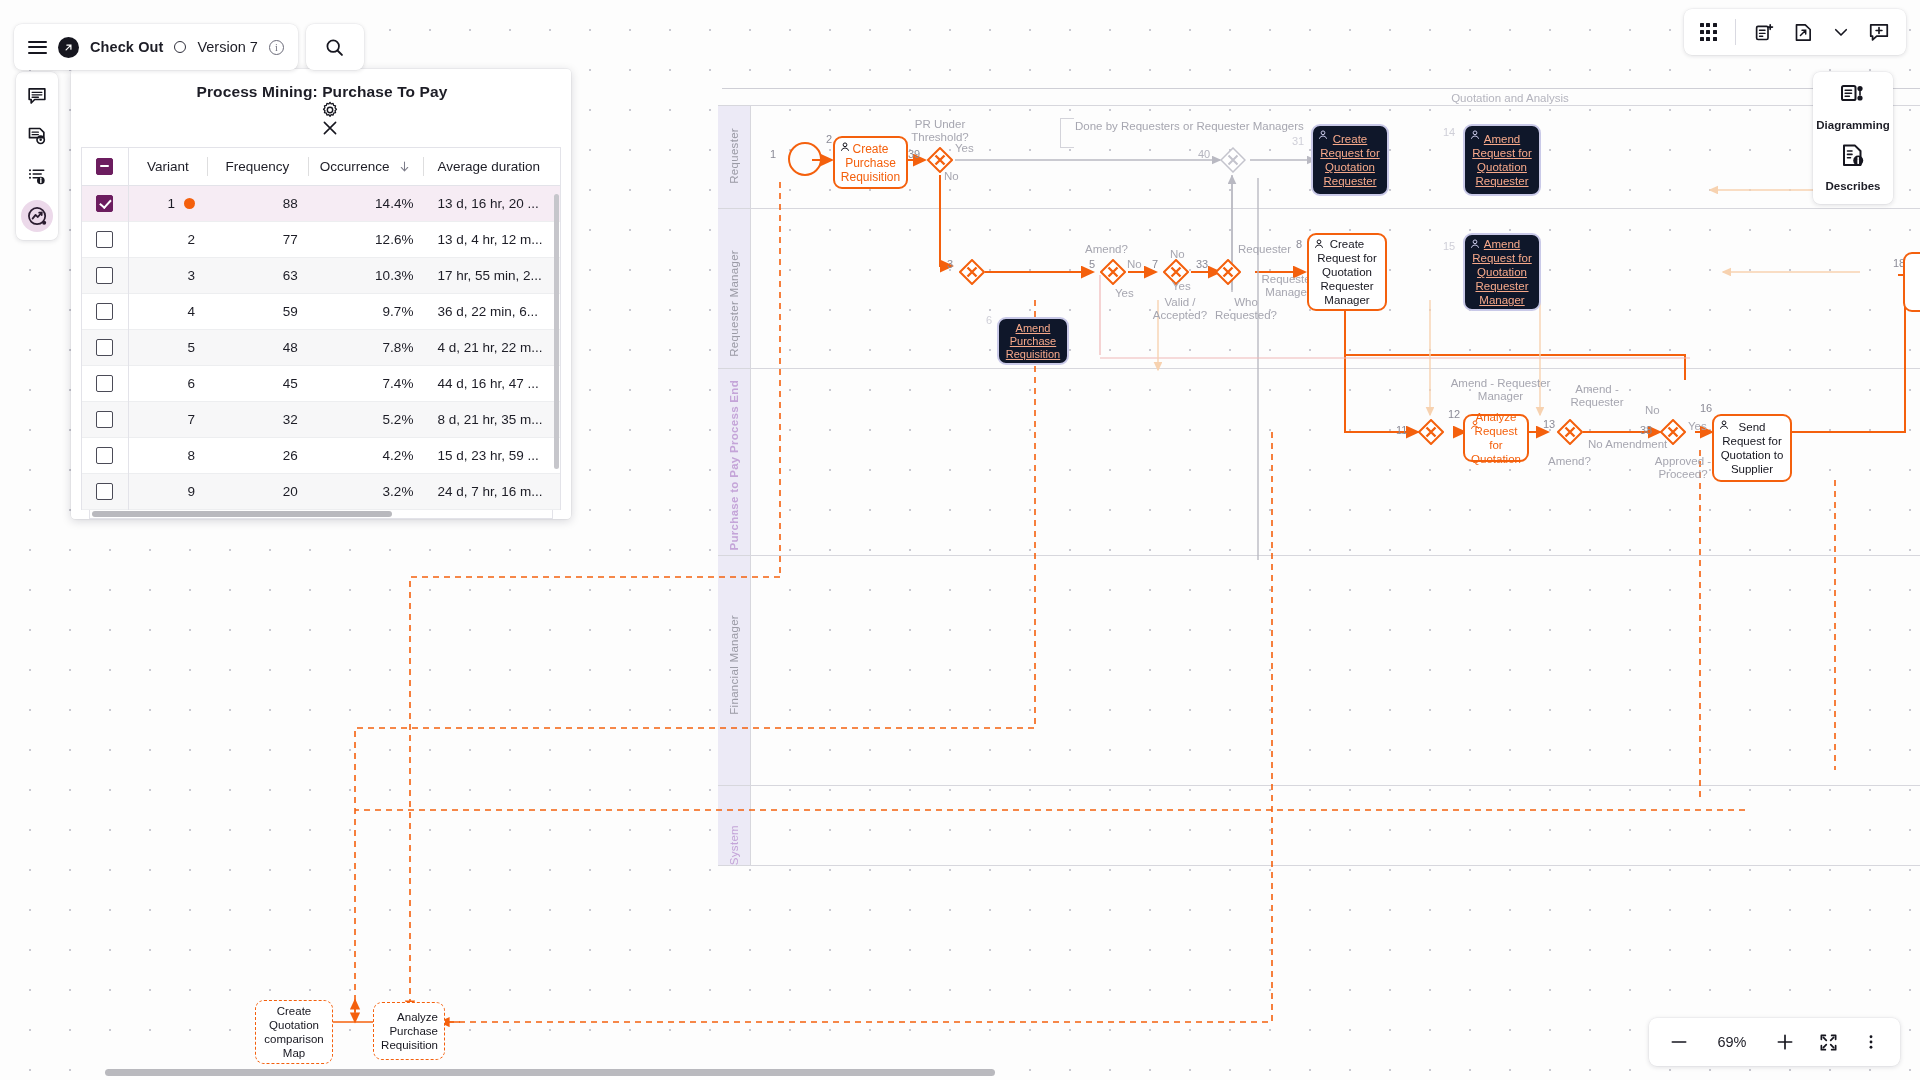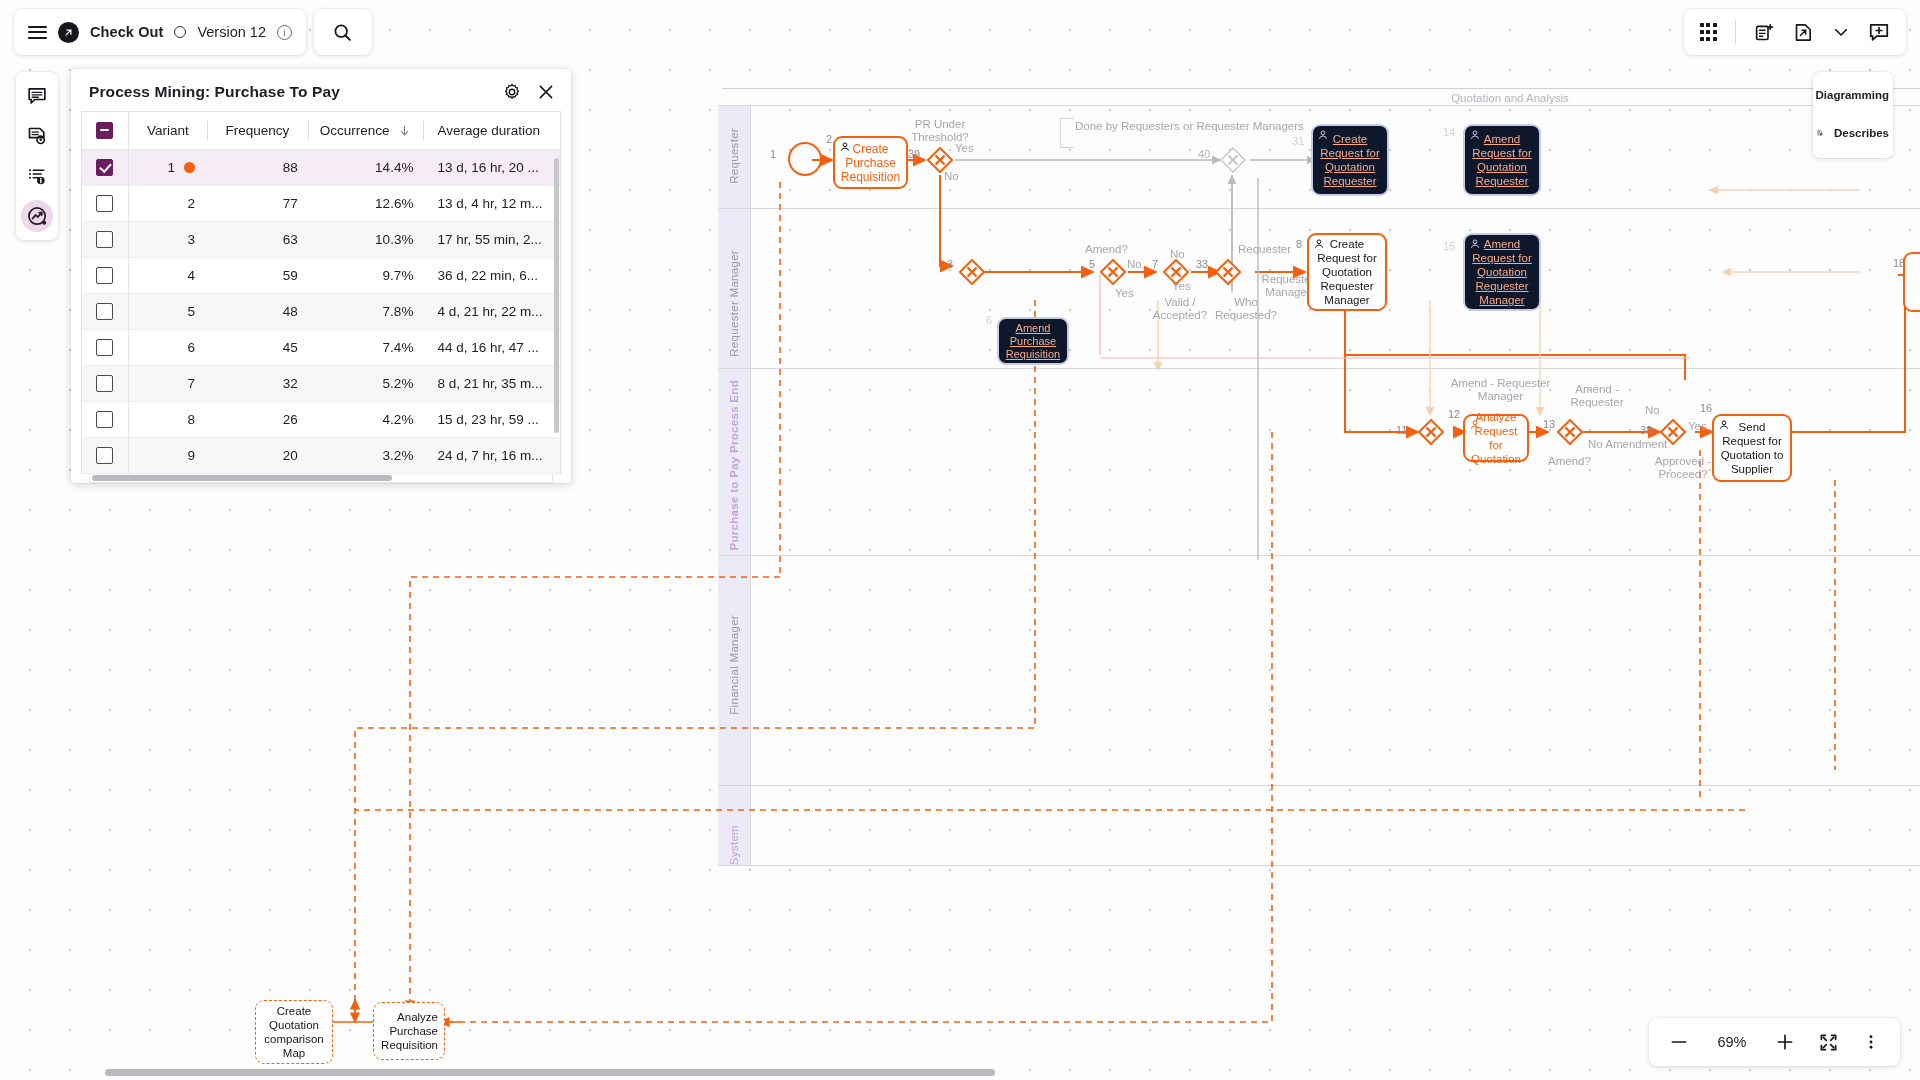--- a/index.html
+++ b/index.html
@@ -14,21 +14,21 @@
   #canvas {
     position:absolute; inset:0;
     background-color:#fdfdfd;
     background-image: radial-gradient(#c9c9d2 1px, transparent 1.1px);
     background-size: 40px 40px;
     background-position: 10px 10px;
   }
 
   
   #topbar {
-    position:absolute; left:14px; top:9px;
+    position:absolute; left:14px; top:24px;
     display:flex; gap:8px; z-index:40;
   }
   .tb-group {
     background:#fff; border-radius:8px;
     box-shadow:0 1px 4px rgba(20,20,40,.13), 0 0 0 .5px rgba(20,20,40,.05);
     display:flex; align-items:center; height:46px; padding:0 14px; gap:11px;
   }
   .tb-group.square { padding:0; width:58px; justify-content:center; }
   .hamburger { display:flex; flex-direction:column; gap:3.5px; cursor:pointer; }
   .hamburger i { display:block; width:19px; height:2px; background:#16161f; border-radius:1px; }
@@ -56,21 +56,21 @@
   .grid9 i { background:#16161f; border-radius:.5px; display:block; width:4px; height:4px;}
 
   
   #rightpanel {
     position:absolute; right:27px; top:72px; width:80px; z-index:35;
     background:#fff; border-radius:7px;
     box-shadow:0 1px 5px rgba(20,20,40,.14), 0 0 0 .5px rgba(20,20,40,.05);
     padding:10px 4px 12px;
     display:flex; flex-direction:column; gap:12px; align-items:center;
   }
-  .rp-item { display:flex; flex-direction:row; align-items:center; gap:11px; cursor:pointer; width:100%;justify-content:flex-end; }
+  .rp-item { display:flex; flex-direction:column; align-items:center; gap:11px; cursor:pointer; width:100%; }
   .rp-item span { font-size:11.5px; font-weight:600; color:#1d1d26; }
 
   
   #rail {
     position:absolute; left:16px; top:72px; width:42px; z-index:35;
     background:#fff; border-radius:7px;
     box-shadow:0 1px 5px rgba(20,20,40,.14), 0 0 0 .5px rgba(20,20,40,.05);
     padding:8px 0; display:flex; flex-direction:column; align-items:center; gap:8px;
   }
   .rail-btn {
@@ -79,21 +79,21 @@
   }
   .rail-btn.active { background:#ecd9ea; }
 
   
   #panel {
     position:absolute; left:71px; top:69px; width:500px; z-index:30;
     background:#fff; border-radius:4px;
     box-shadow:0 2px 10px rgba(20,20,40,.17), 0 0 0 .5px rgba(20,20,40,.07);
     padding:0 0 0 0;
   }
-  #panel-head { display:flex; align-items:center; padding:14px 16px 10px 18px; }
+  #panel-head { display:flex; align-items:center; padding:14px 16px 10px 18px;flex-direction:column; }
   #panel-title { font-size:15.5px; font-weight:700; flex:1; letter-spacing:.1px;}
   .head-icon { cursor:pointer; margin-left:16px; display:flex; }
 
   .tbl-wrap { margin:0 10px; border:1px solid #e3e3e9; border-bottom:none; position:relative; overflow:hidden;}
   table { border-collapse:collapse; width:520px; table-layout:fixed; }
   th,td { font-size:13.5px; font-weight:400; color:#1d1d26; height:36px; padding:0 10px;}
   thead th { font-weight:400; border-bottom:1px solid #e3e3e9; height:37px;}
   th.c-check,td.c-check { width:44px; text-align:center; padding:0; border-right:1px solid #e3e3e9;}
   th.c-variant,td.c-variant { width:75px; text-align:right; }
   th.c-freq,td.c-freq { width:96px; text-align:right; }
@@ -434,21 +434,21 @@
         <i></i>
         <i></i>
       </div>
     <div class="checkout-dot">
       <svg width="11" height="11" viewBox="0 0 16 16">
           <path d="M4.5,11.5 L11.5,4.5 M5.6,4.5 L11.5,4.5 L11.5,10.4" stroke="#fff" stroke-width="1.8" fill="none" stroke-linecap="round"></path>
         </svg>
     </div>
     <div class="tb-label">Check Out</div>
     <span class="ver-ring"></span>
-    <div class="ver-text">Version 12</div>
+    <div class="ver-text">Version 7</div>
     <div class="info-ring">i</div>
   </div>
   <div class="tb-group square">
     <svg width="21" height="21" viewBox="0 0 24 24">
         <circle cx="10.5" cy="10.5" r="6.6" fill="none" stroke="#16161f" stroke-width="2"></circle>
         <path d="M15.4,15.4 L20.5,20.5" stroke="#16161f" stroke-width="2.2" stroke-linecap="round"></path>
       </svg>
   </div>
 </div>
 

